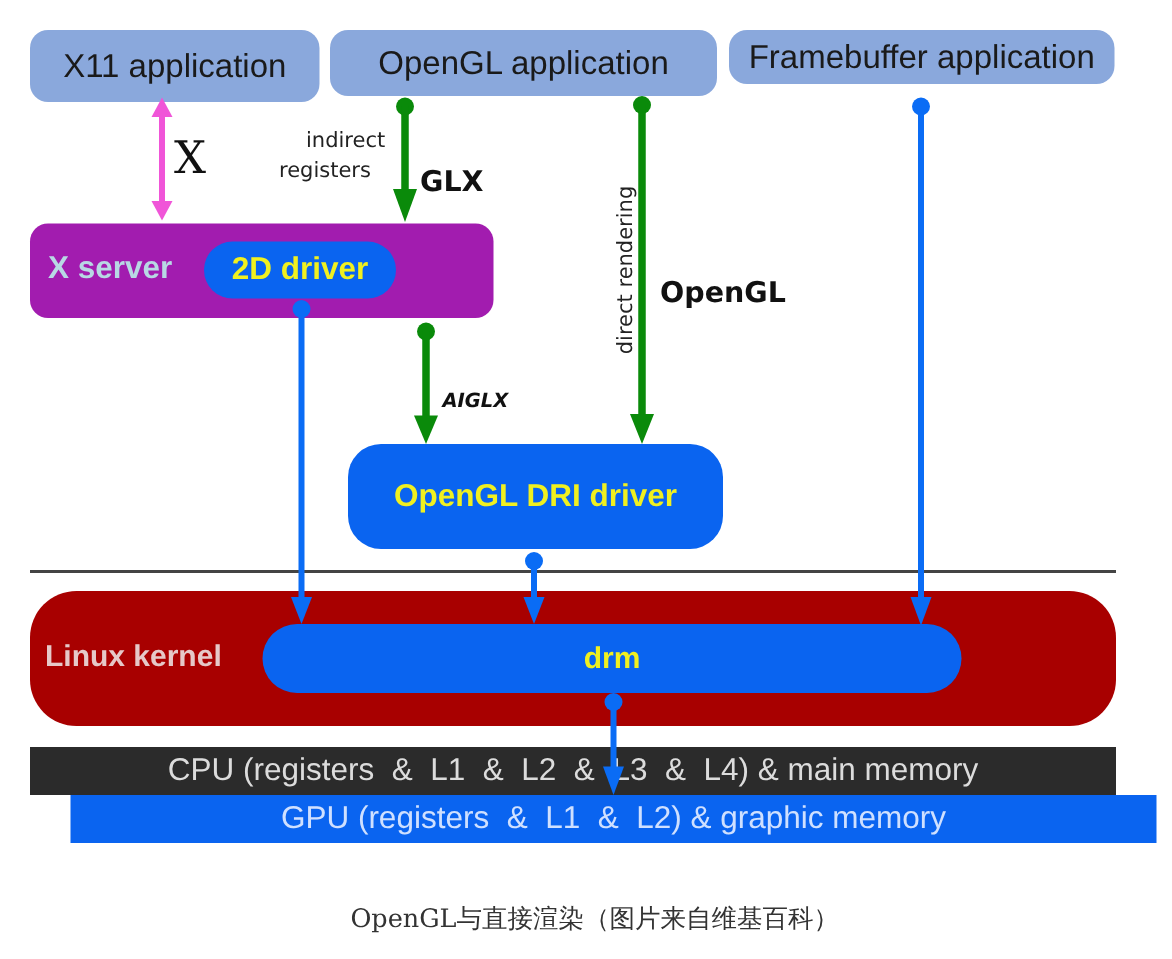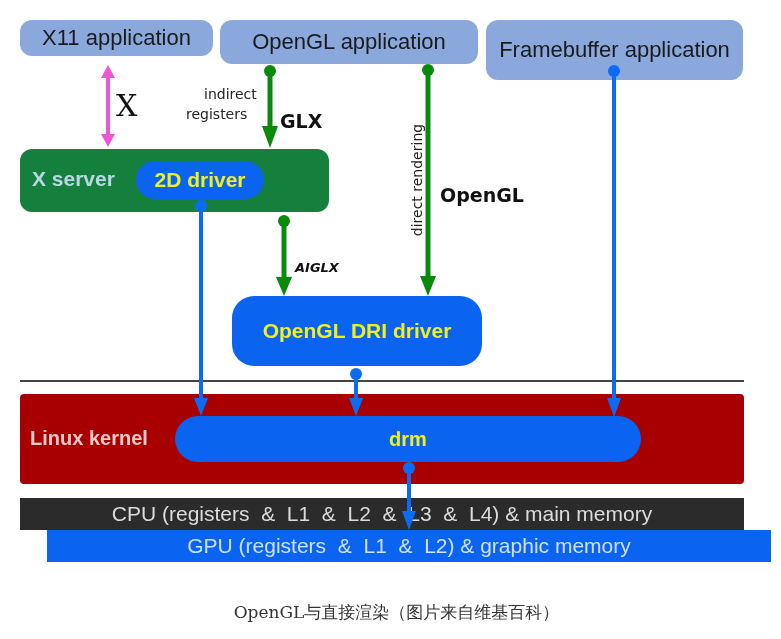--- a/index.html
+++ b/index.html
@@ -1,44 +1,44 @@
 <!DOCTYPE html>
 <html><head>
 <meta charset="utf-8">
 <style>
   html, body { margin: 0; padding: 0; background: #ffffff; }
   body { width: 781px; height: 639px; position: relative; overflow: hidden;
          font-family: "Liberation Sans", sans-serif; }
   .abs { position: absolute; box-sizing: border-box; }
   .app-box { background: #8aa8dc; border-radius: 12px; color: #1a1a1a; font-size: 22px;
              display: flex; align-items: center; justify-content: center; }
-  .xserver { background: #15803d; border-radius: 12px; }
+  .xserver { background: #a21caf; border-radius: 12px; }
   .pill { background: #0a64f0; color: #f0f020; font-weight: bold; display: flex;
           align-items: center; justify-content: center; }
   .label-bold { font-family: "DejaVu Sans", sans-serif; font-weight: bold; color: #111; margin-top: 16px; }
   .label-small { font-family: "DejaVu Sans", sans-serif; color: #222; font-size: 14px; }
-  .kernel { background: #a80000; border-radius: 4px; text-align: right; }
+  .kernel { background: #a80000; border-radius: 31px; text-align: right; }
   .mem-cpu { background: #2b2b2b; color: #dcdcdc; font-size: 21px; display: flex;
              align-items: center; justify-content: center; white-space: pre; }
   .mem-gpu { background: #0a64f0; color: #cfe0ff; font-size: 21px; display: flex;
              align-items: center; justify-content: center; white-space: pre; margin-left: 27px; }
   svg.overlay { position: absolute; left: 0; top: 0; pointer-events: none; }
   .caption { font-family: "DejaVu Serif", serif; font-size: 17px; color: #333;
              left: 0; width: 781px; text-align: center; padding-left: 12px; }
 </style>
 </head>
 <body>
 
-<div class="abs app-box" style="left:20px; top:20px; width:193px; height:36px;">
+<div class="abs app-box" style="left:20px; top:20px; width:193px; height:48px;">
   <span>X11 application</span>
 </div>
 <div class="abs app-box" style="left:220px; top:20px; width:258px; height:44px;">
   <span>OpenGL application</span>
 </div>
-<div class="abs app-box" style="left:486px; top:20px; width:257px; height:60px;">
+<div class="abs app-box" style="left:486px; top:20px; width:257px; height:36px;">
   <span>Framebuffer application</span>
 </div>
 
 <div class="abs xserver" style="left:20px; top:149px; width:309px; height:63px;">
   <span class="abs" style="left:12px; top:18px; font-size:21px; font-weight:bold; color:#b8d8e4;">X server</span>
   <div class="abs pill" style="left:116px; top:12px; width:128px; height:38px; border-radius:19px; font-size:21px;">
     <span>2D driver</span>
   </div>
 </div>
 

